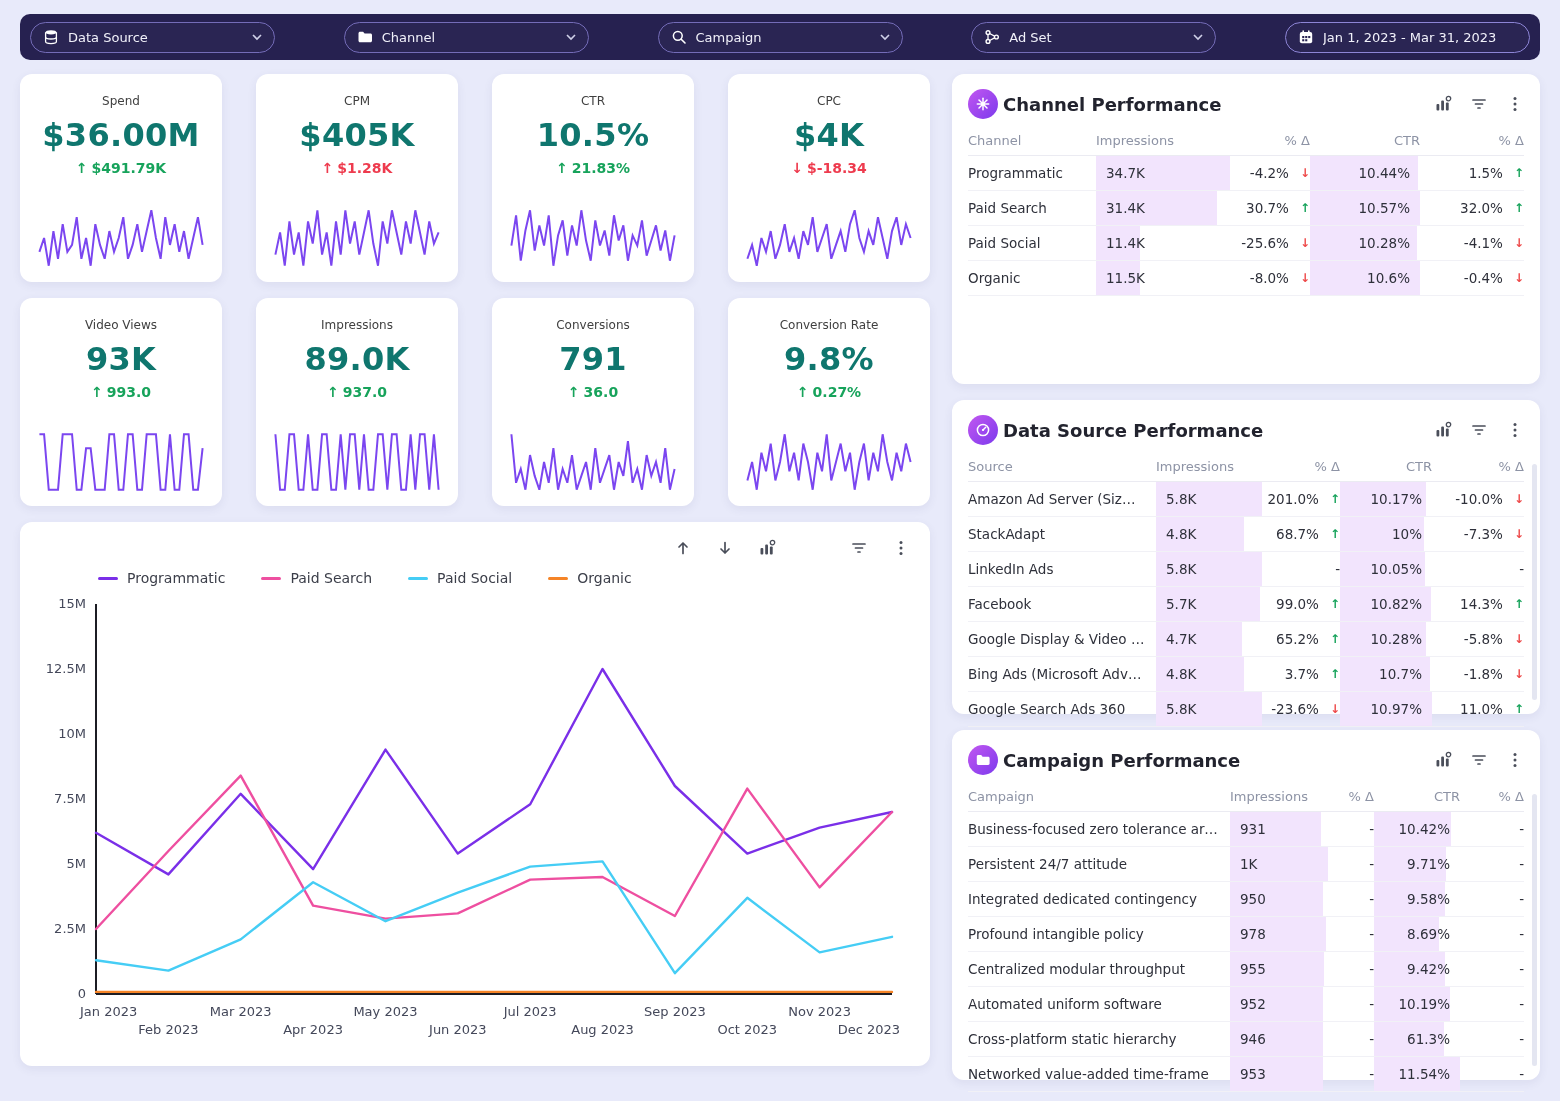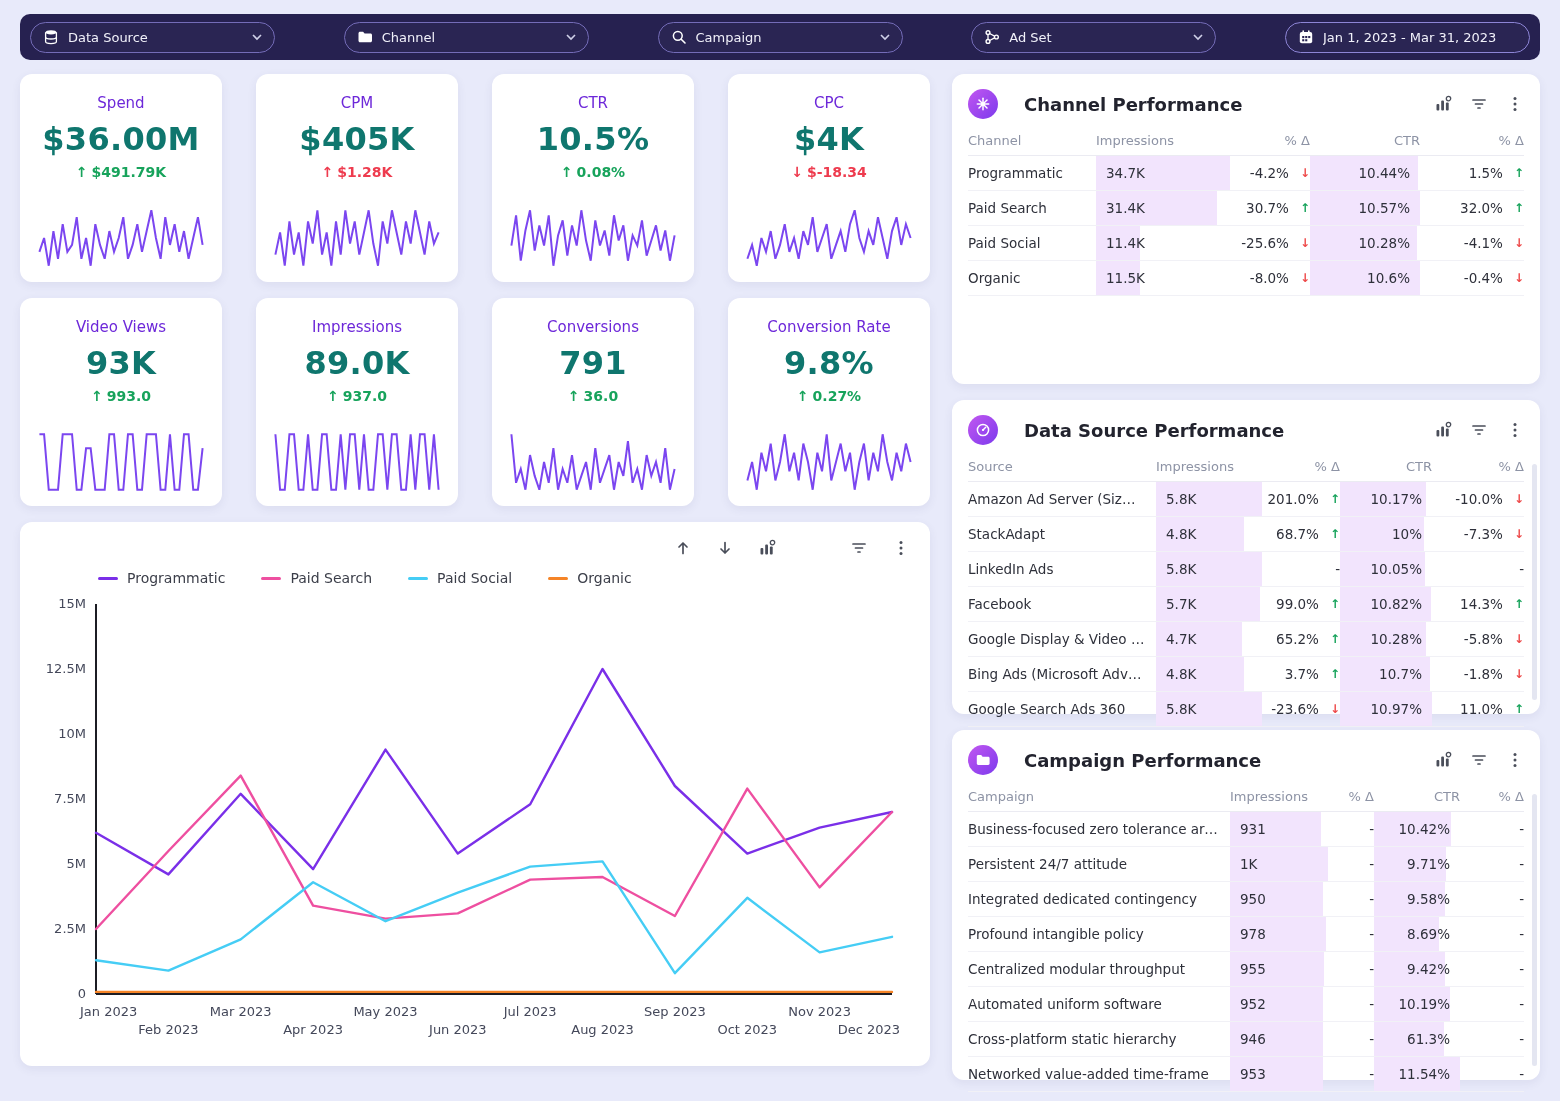--- a/index.html
+++ b/index.html
@@ -16,21 +16,21 @@
   .chev { width:10px; height:7px; display:block; flex:none; }
 
   
   .content { display:flex; gap:22px; margin-top:14px; }
   .left { width:910px; flex:none; }
   .right { flex:1; display:flex; flex-direction:column; gap:16px; }
 
   
   .kpi-grid { display:grid; grid-template-columns:repeat(4,1fr); column-gap:34px; row-gap:16px; }
   .kpi-card { background:#fff; border-radius:12px; height:208px; box-shadow:0 3px 10px rgba(70,70,120,.08); display:flex; flex-direction:column; align-items:center; padding:20px 16px 12px; }
-  .kpi-title { color:#6d28d9; font-size:15px; }
+  .kpi-title { color:#404040; font-size:12px; }
   .kpi-value { font-size:32px; font-weight:700; color:#0f766e; margin-top:8px; letter-spacing:.3px; }
   .kpi-delta { font-size:14px; font-weight:600; margin-top:6px; display:flex; gap:4px; align-items:center; }
   .tone-good { color:#17a35b; }
   .tone-bad  { color:#ee3b4e; }
   .kpi-spark { margin-top:auto; width:100%; height:64px; }
 
   
   .chart-card { background:#fff; border-radius:12px; margin-top:16px; height:544px; box-shadow:0 3px 10px rgba(70,70,120,.08); padding:14px 20px 10px; display:flex; flex-direction:column; }
   .chart-toolbar { display:flex; justify-content:flex-end; align-items:center; gap:24px; color:#4a4e5a; height:24px; }
   .tool { cursor:pointer; display:flex; align-items:center; }
@@ -41,21 +41,21 @@
   .legend-swatch { width:20px; height:3px; border-radius:2px; }
   #main-chart { display:block; overflow:visible; margin-top:4px; }
   #main-chart .tick { font-size:13px; fill:#44485a; }
   #main-chart .axis { stroke:#1c1d24; stroke-width:2; }
 
   
   .panel { background:#fff; border-radius:12px; box-shadow:0 3px 10px rgba(70,70,120,.08); padding:12px 16px; position:relative; }
   .panel-0 { height:310px; }
   .panel-1 { height:314px; }
   .panel-2 { height:350px; }
-  .panel-head { display:flex; align-items:center; gap:26px; height:36px; }
+  .panel-head { display:flex; align-items:center; gap:5px; height:36px; }
   .picon { width:30px; height:30px; border-radius:50%; background:linear-gradient(135deg,#c257f0,#7c3aed); display:flex; align-items:center; justify-content:center; flex:none; }
   .picon svg { width:16px; height:16px; display:block; }
   .panel-title { font-size:18px; font-weight:600; color:#22232e; flex:1; }
   .panel-tools { display:flex; gap:18px; color:#4a4e5a; }
 
   .ptable { margin-top:4px; }
   .trow { display:grid; align-items:stretch; border-bottom:1px solid #f1f1f6; min-height:34px; }
   .trow.hd { min-height:30px; border-bottom:1px solid #ebebf2; }
   .tgrid-0 { grid-template-columns:128px 134px 80px 110px 1fr; }
   .tgrid-1 { grid-template-columns:188px 106px 78px 92px 1fr; }
@@ -164,21 +164,21 @@
           <svg class="kpi-spark" viewBox="0 0 200 60" preserveAspectRatio="none">
               <polyline points="4.0,45.6 9.5,24.8 15.0,56.0 20.5,14.4 25.9,45.6 31.4,24.8 36.9,56.0 42.4,14.4 47.9,35.2 53.4,4.0 58.9,45.6 64.3,24.8 69.8,56.0 75.3,14.4 80.8,45.6 86.3,4.0 91.8,35.2 97.3,14.4 102.7,45.6 108.2,24.8 113.7,4.0 119.2,35.2 124.7,56.0 130.2,14.4 135.7,35.2 141.1,4.0 146.6,24.8 152.1,45.6 157.6,14.4 163.1,35.2 168.6,4.0 174.1,24.8 179.5,45.6 185.0,14.4 190.5,35.2 196.0,24.8" fill="none" stroke="#7b46f0" stroke-width="2" vector-effect="non-scaling-stroke"></polyline>
             </svg>
         </div>
 
         <div class="kpi-card">
           <div class="kpi-title">CTR</div>
           <div class="kpi-value">10.5%</div>
           <div class="kpi-delta tone-good">
               <span>↑</span>
-              <span>0.08%</span>
+              <span>21.83%</span>
             </div>
           <svg class="kpi-spark" viewBox="0 0 200 60" preserveAspectRatio="none">
               <polyline points="4.0,37.1 9.5,8.7 15.0,51.3 20.5,22.9 25.9,4.0 31.4,41.8 36.9,18.2 42.4,37.1 47.9,8.7 53.4,56.0 58.9,27.6 64.3,13.5 69.8,46.5 75.3,18.2 80.8,37.1 86.3,4.0 91.8,32.4 97.3,51.3 102.7,13.5 108.2,37.1 113.7,22.9 119.2,46.5 124.7,8.7 130.2,32.4 135.7,18.2 141.1,51.3 146.6,27.6 152.1,37.1 157.6,13.5 163.1,46.5 168.6,32.4 174.1,18.2 179.5,41.8 185.0,22.9 190.5,51.3 196.0,27.6" fill="none" stroke="#7b46f0" stroke-width="2" vector-effect="non-scaling-stroke"></polyline>
             </svg>
         </div>
 
         <div class="kpi-card">
           <div class="kpi-title">CPC</div>
           <div class="kpi-value">$4K</div>
           <div class="kpi-delta tone-bad">

